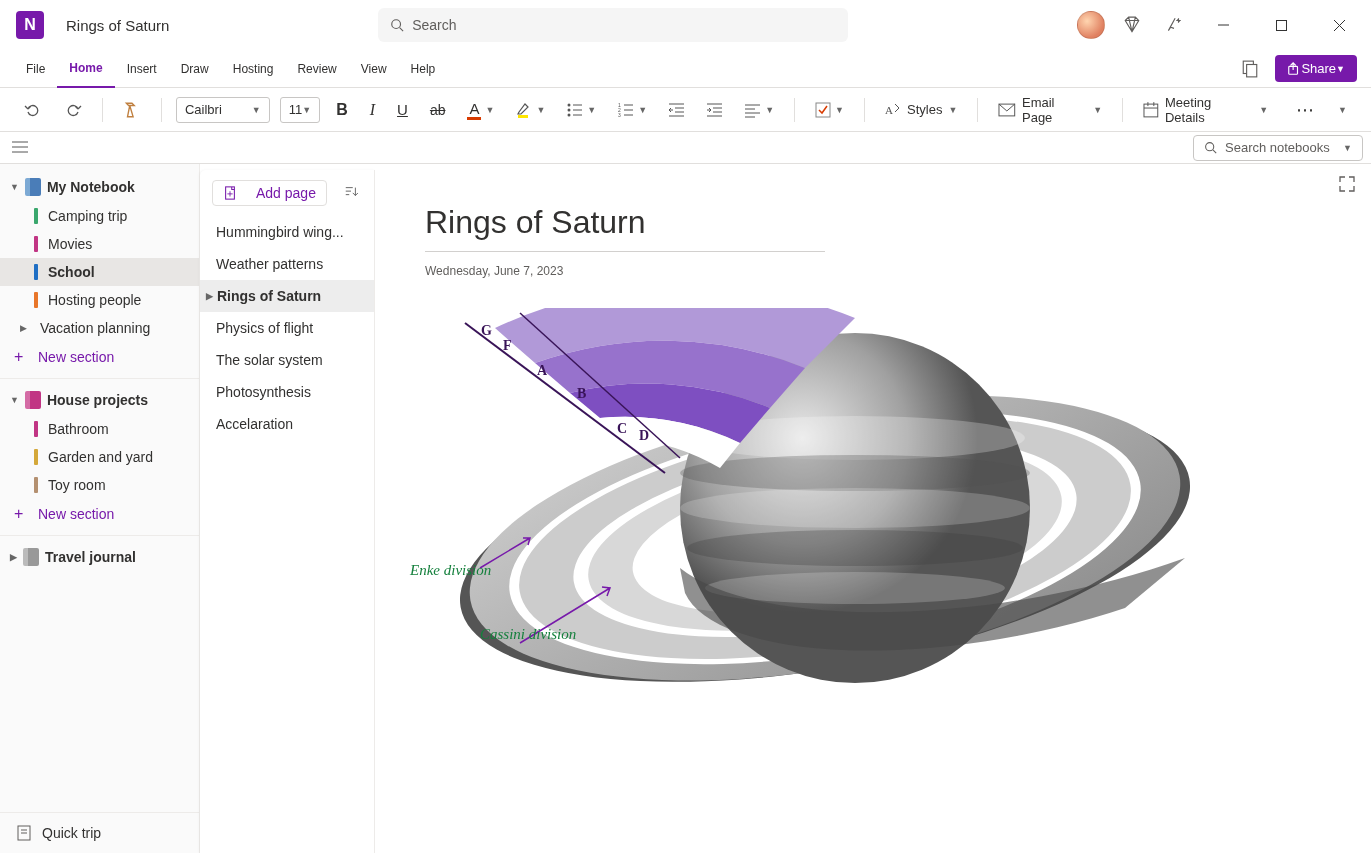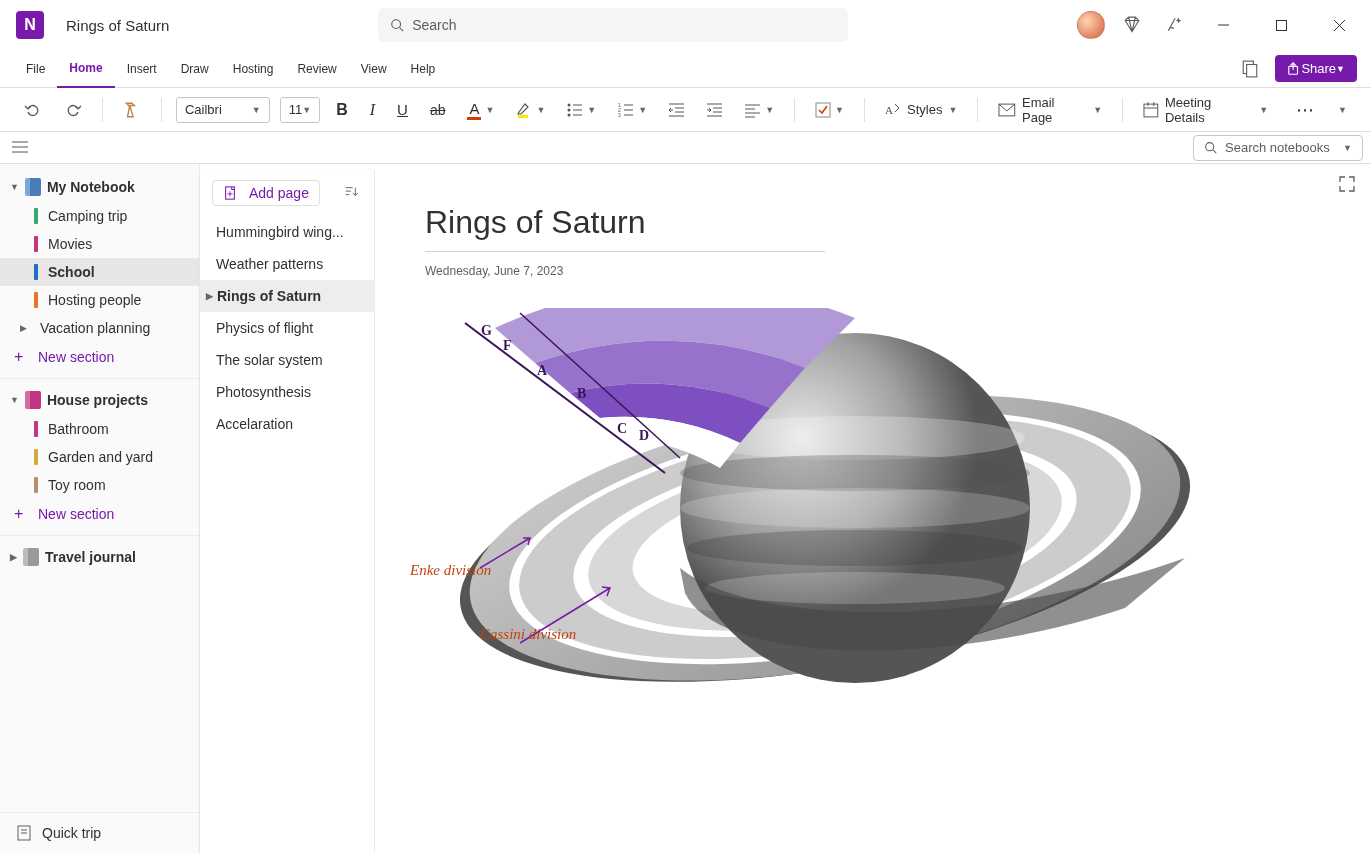--- a/index.html
+++ b/index.html
@@ -56,35 +56,35 @@
     .section-item .chev { font-size: 9px; color: #666; width: 10px; }
     .color-bar { width: 4px; height: 16px; border-radius: 1px; }
     .new-section { display: flex; align-items: center; padding: 6px 10px 6px 34px; gap: 10px; color: #7719aa; font-size: 14px; }
     .new-section .plus { font-size: 16px; font-weight: 300; margin-left: -20px; width: 14px; }
     .nb-divider { height: 1px; background: #edebe9; margin: 6px 0; }
     .quick-notes { border-top: 1px solid #edebe9; padding: 12px 16px; display: flex; align-items: center; gap: 10px; font-size: 14px; }
     
     
     .pagelist { width: 175px; background: #fff; border-right: 1px solid #edebe9; display: flex; flex-direction: column; margin-top: 6px; border-radius: 6px 0 0 0; box-shadow: -1px 0 3px rgba(0,0,0,0.04); }
     .pagelist-header { display: flex; align-items: center; padding: 10px 12px; }
-    .add-page-btn { display: flex; align-items: center; gap: 12px; color: #7719aa; font-size: 14px; border: 1px solid #e1dfdd; border-radius: 4px; padding: 4px 10px; }
+    .add-page-btn { display: flex; align-items: center; gap: 19px; color: #7719aa; font-size: 14px; border: 1px solid #e1dfdd; border-radius: 4px; padding: 4px 10px; }
     .sort-btn { margin-left: auto; padding: 4px; }
     .page-item { padding: 8px 14px 8px 16px; font-size: 14px; cursor: pointer; display: flex; align-items: center; }
     .page-item.selected { background: #ededed; font-weight: 600; }
     .page-item .chev { font-size: 9px; color: #666; margin-left: -10px; margin-right: 4px; }
     
     
     .canvas { flex: 1; background: #fff; position: relative; padding: 40px 50px; overflow: hidden; }
     .expand-btn { position: absolute; top: 12px; right: 16px; }
     .note-title { font-size: 32px; font-weight: 400; color: #323130; }
     .title-underline { height: 1px; background: #d2d0ce; margin-top: 10px; width: 400px; }
     .note-date { font-size: 12px; color: #605e5c; margin-top: 12px; }
     .saturn-illustration { margin-top: 30px; position: relative; width: 800px; height: 460px; }
     .ring-label { position: absolute; font-family: 'Segoe Script', cursive; font-size: 14px; color: #391458; font-weight: bold; }
-    .division-label { position: absolute; font-family: 'Segoe Script', cursive; font-size: 15px; color: #c2410c; font-style: italic; }
+    .division-label { position: absolute; font-family: 'Segoe Script', cursive; font-size: 15px; color: #15803d; font-style: italic; }
   </style>
 </head>
 <body>
 
 <div class="titlebar">
   <div class="app-icon">N</div>
   <div class="titlebar-title">Rings of Saturn</div>
   <div class="search-box">
     <svg width="14" height="14" viewBox="0 0 16 16">
         <circle cx="7" cy="7" r="5" fill="none" stroke="#605e5c" stroke-width="1.3"></circle>

